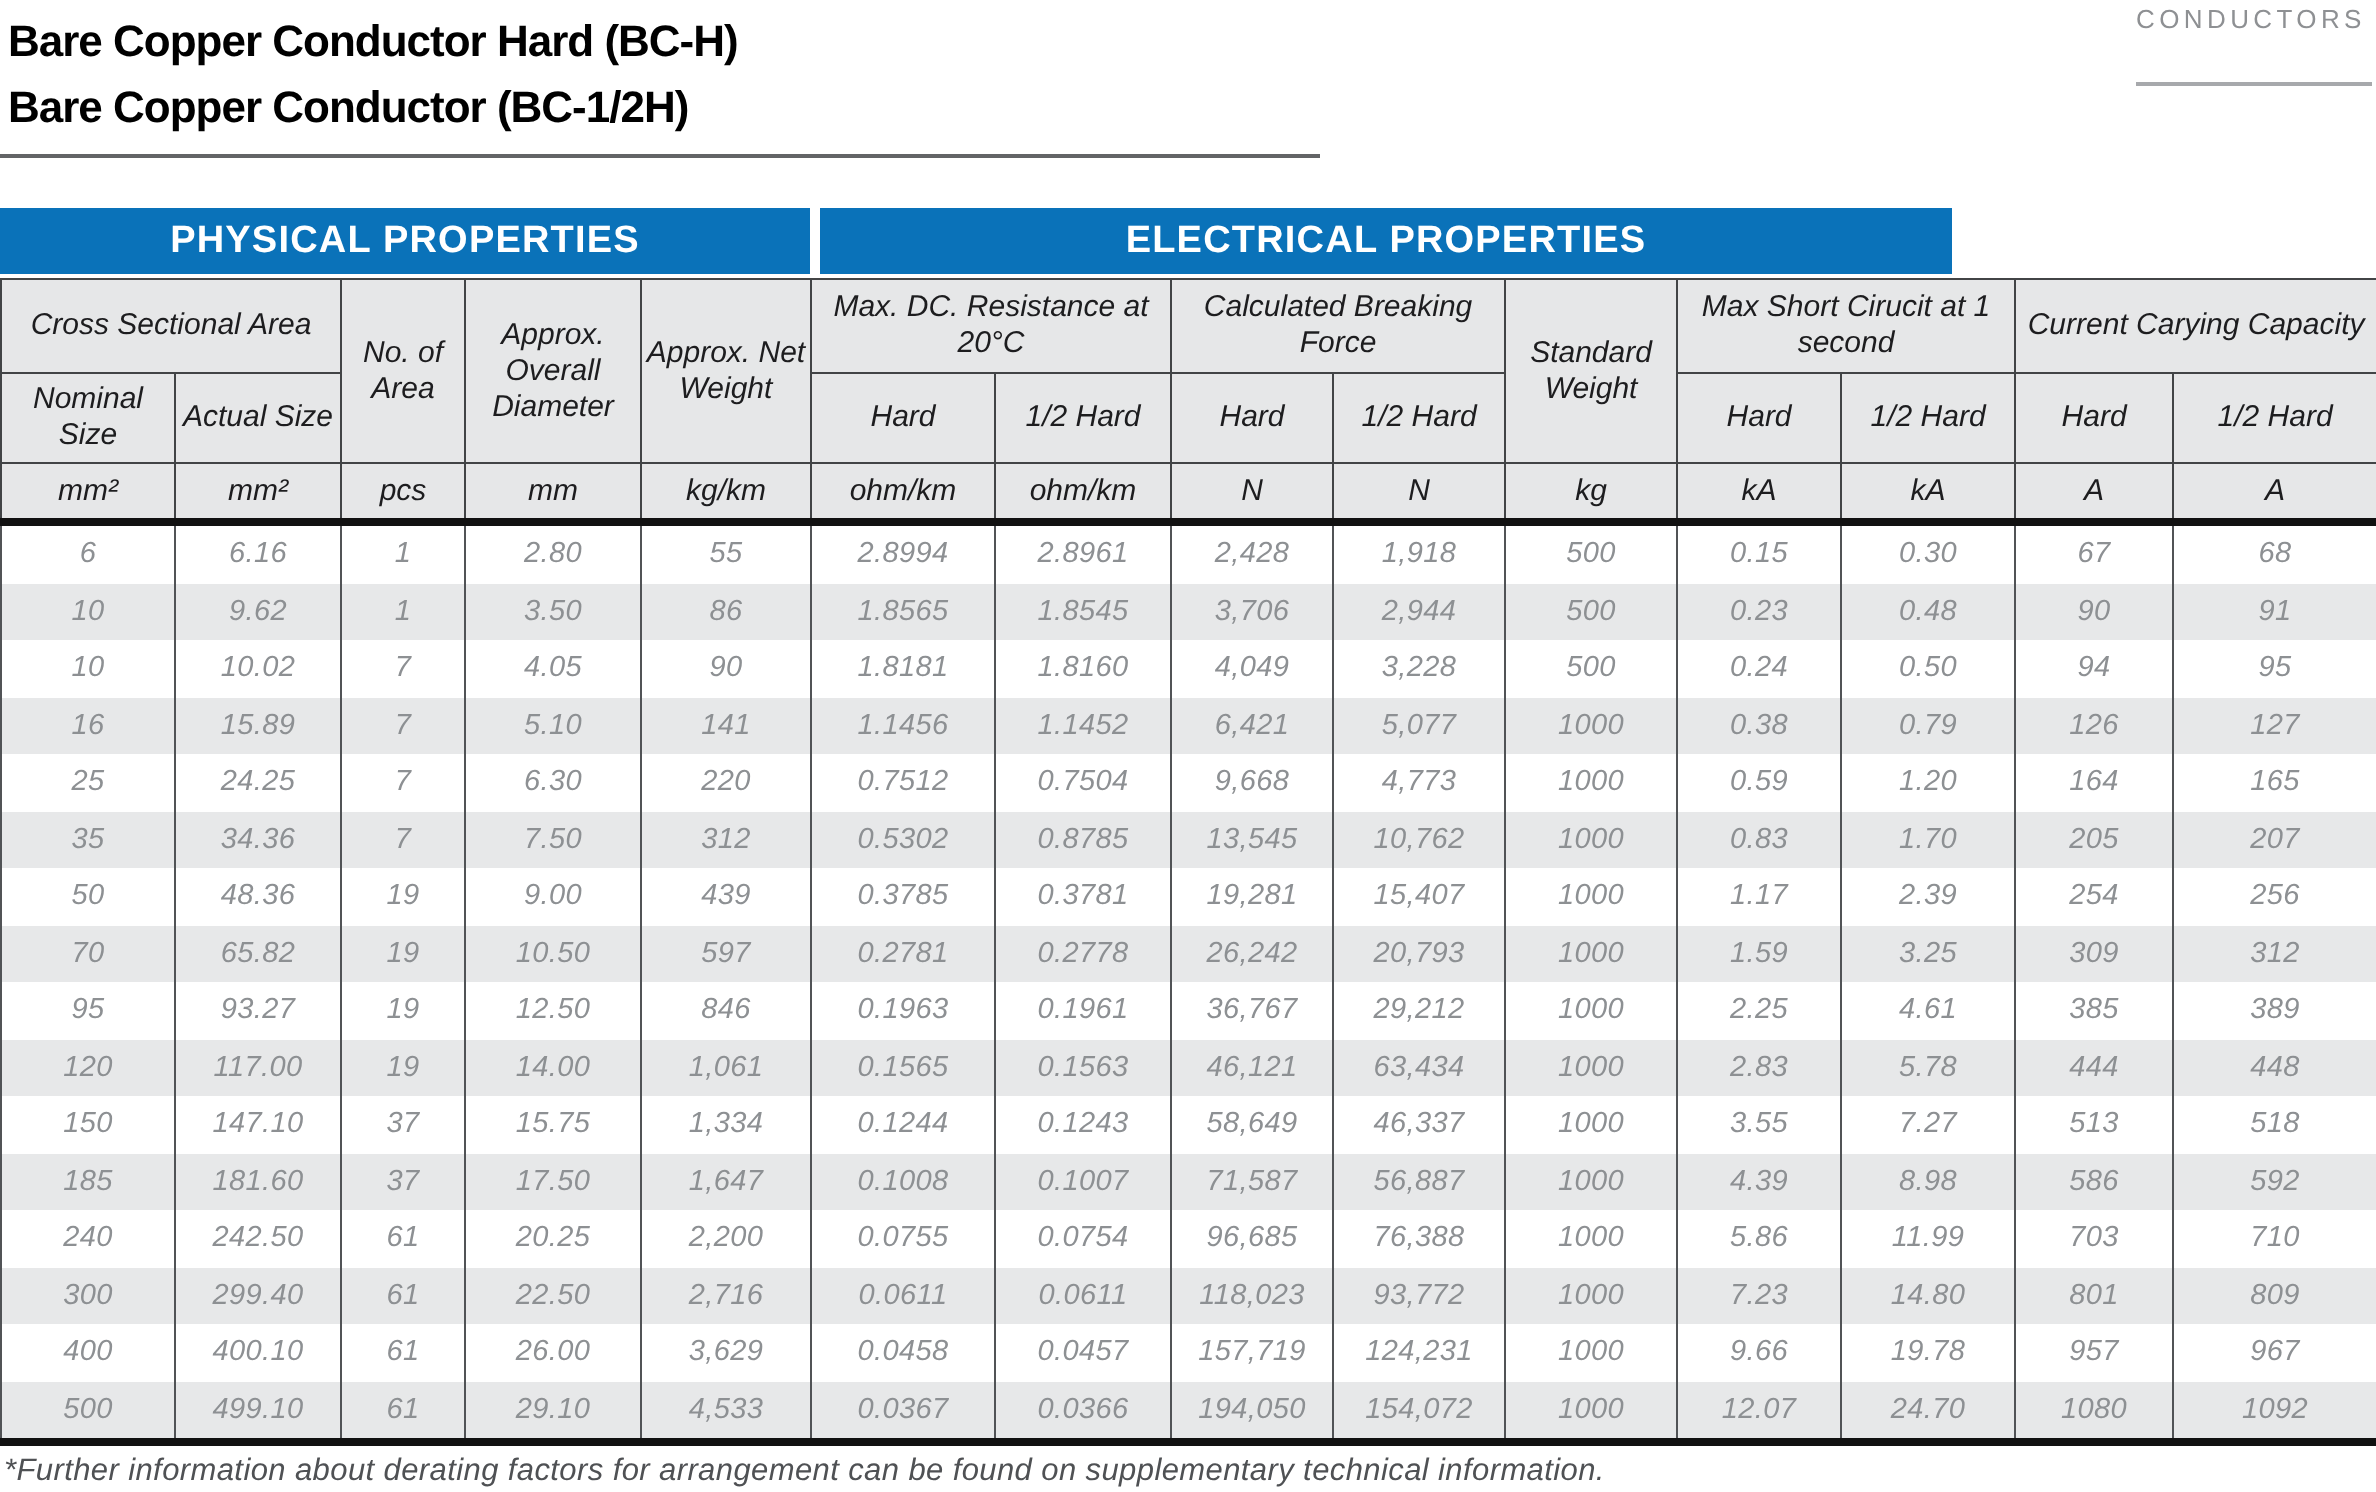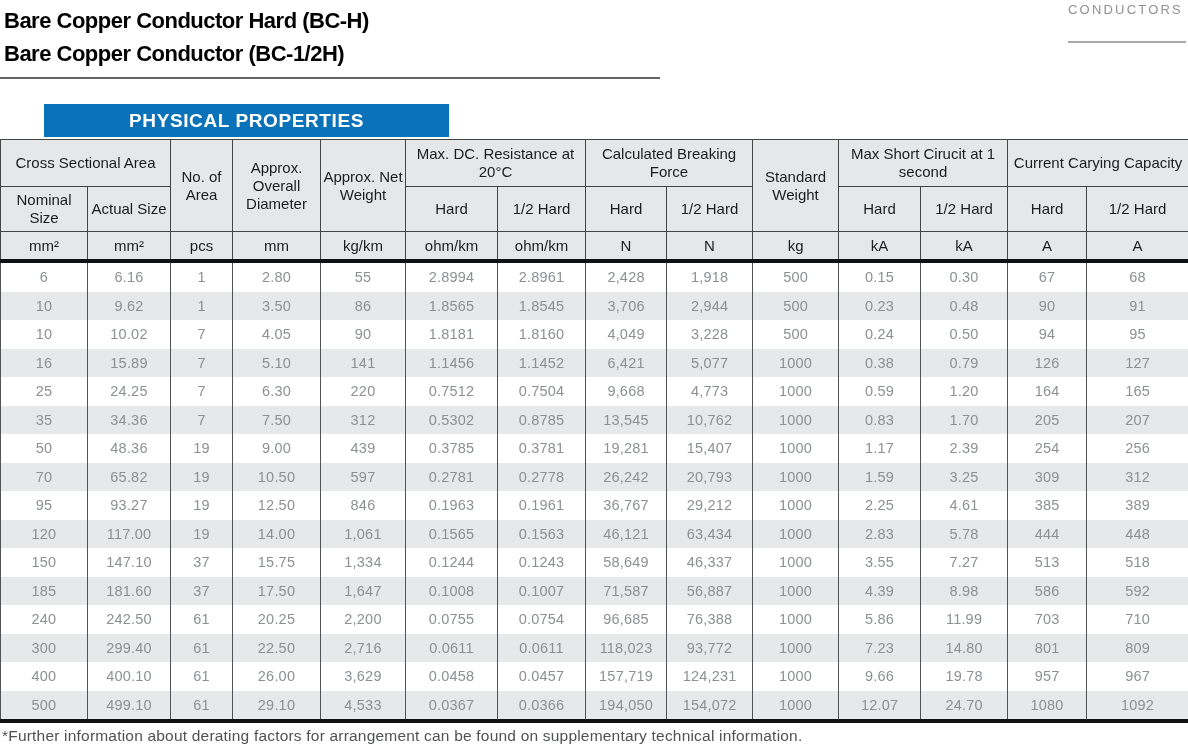--- a/index.html
+++ b/index.html
@@ -4,52 +4,53 @@
 <style>
   html,body{margin:0;padding:0;background:#ffffff;}
   body{font-family:"Liberation Sans", sans-serif; width:1188px; height:746px; position:relative; overflow:hidden; color:#1d1d1f;}
 
   
   .page-title{position:absolute; top:4px; left:4px; font-size:22px; line-height:33px; font-weight:bold; letter-spacing:-0.5px; color:#000;}
   .title-rule{position:absolute; top:77px; left:0; width:660px; height:2px; background:#636466;}
   .corner-tab{position:absolute; top:2px; left:1068px; width:118px; text-align:left; color:#8e9093; font-size:13px; letter-spacing:2.2px; padding-bottom:24px; border-bottom:2px solid #a7a9ac;}
 
   
-  .section-band{position:absolute; top:104px; left:0; width:976px; height:33px; display:flex;padding-left:44px;}
+  .section-band{position:absolute; top:104px; left:0; width:976px; height:33px; display:flex;}
   .section-cell{background:#0a72b9; color:#fff; font-weight:bold; font-size:19px; letter-spacing:0.6px; display:flex; align-items:center; justify-content:center;}
   .section-cell.physical{width:405px;}
   .section-cell.electrical{flex:1; margin-left:5px;}
 
   
-  table.spec{position:absolute; top:139px; left:0; width:1188px; border-collapse:collapse; table-layout:fixed;}
+  table.spec{position:absolute; top:139px; left:0; width:1188px; border-collapse:collapse; table-layout:fixed;font-style:italic;}
   table.spec th, table.spec td{padding:0; text-align:center; vertical-align:middle; overflow:hidden;}
 
   thead th{background:#e6e7e8; border:1px solid #424446; font-weight:normal; font-size:15px; line-height:18px; color:#1d1d1f; padding:2px 6px;}
   tr.group-row th{height:46px;}
   tr.sub-row th{height:44px;}
   tr.units-row th{height:27px; border-bottom:4px solid #111111; font-size:15px;}
 
   tbody td{height:28.5px; border-left:1px solid #515356; border-right:1px solid #515356; border-top:none; border-bottom:none; color:#8d9093; font-size:14.5px; letter-spacing:0.2px;}
   tbody tr:nth-child(even) td{background:#e7e8e9;}
   tbody tr:last-child td{border-bottom:4px solid #111111;}
 
-  .footnote{position:absolute; top:727px; left:2px; font-size:15.5px; color:#4f5154; letter-spacing:0.2px;}
+  .footnote{position:absolute; top:727px; left:2px; font-style:italic; font-size:15.5px; color:#4f5154; letter-spacing:0.2px;}
 </style>
 </head>
 <body>
 
 <div class="page-title">
   <div>Bare Copper Conductor Hard (BC-H)</div>
   <div>Bare Copper Conductor (BC-1/2H)</div>
 </div>
 <div class="title-rule"></div>
 <div class="corner-tab">CONDUCTORS</div>
 
 <div class="section-band">
   <div class="section-cell physical">PHYSICAL PROPERTIES</div>
+  <div class="section-cell electrical">ELECTRICAL PROPERTIES</div>
 </div>
 
 <table class="spec">
   <colgroup>
     <col style="width:87px">
       <col style="width:83px">
       <col style="width:62px">
       <col style="width:88px">
       <col style="width:85px">
     <col style="width:92px">

